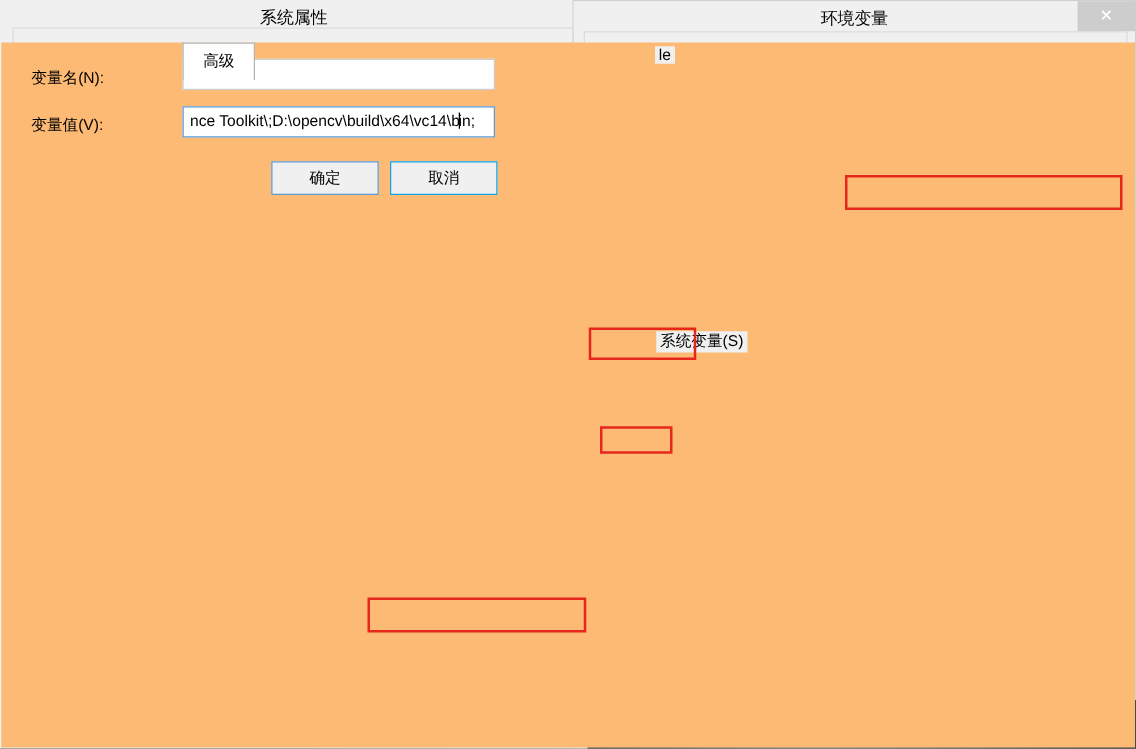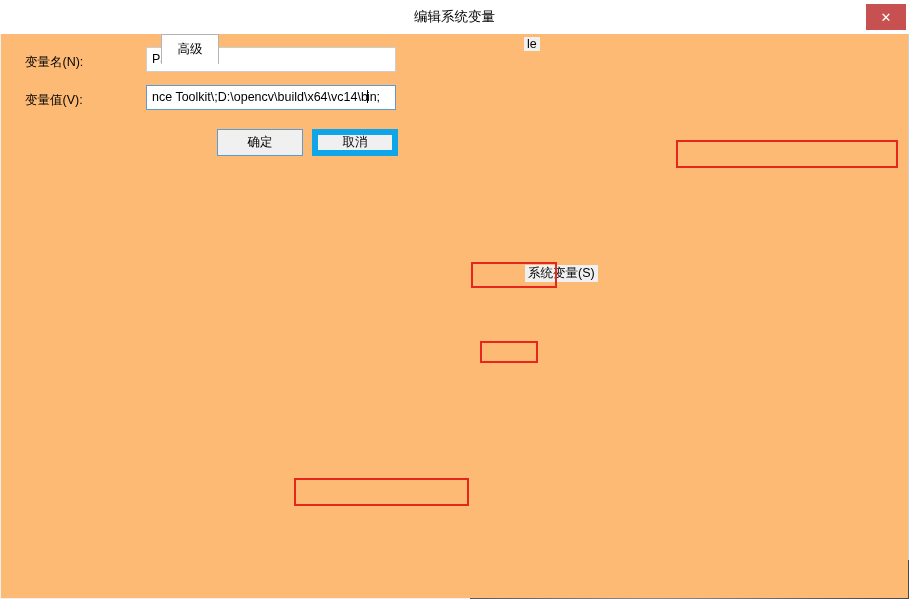--- a/index.html
+++ b/index.html
@@ -44,21 +44,21 @@
     position:absolute;top:0;width:46px;height:24px;
     display:flex;align-items:center;justify-content:center;
     font-size:13px;color:#fff;font-family:"DejaVu Sans",sans-serif;
   }
   .closebtn.disabled{background:#cdcdcd;color:#fff;}
   .closebtn.red{background:#c75050;color:#fff;}
   
   .btn{
     box-sizing:border-box;
     background:#f0f0f0;
-    border:6px solid #0ea5e9;
+    border:1px solid #0ea5e9;
     font-family:"Liberation Sans","DejaVu Sans",sans-serif;
     font-size:12.5px;
     color:#000;
     display:flex;align-items:center;justify-content:center;
     position:absolute;
     white-space:nowrap;
   }
   .btn.disabled{color:#a0a0a0;border-color:#cfcfcf;background:#f0f0f0;}
   .btn.default{border:1px solid #5b9bd5;background:#f0f0f0;}
   
@@ -156,21 +156,21 @@
 <div id="desktop"></div>
 <div id="watermark">http://blog.csdn.net/CoderHattonLiu</div>
 
 <div class="dlg" id="sysprops">
   <div class="dlg-title">系统属性</div>
   <div class="panel"></div>
 
   <div class="tabstrip">
     <div class="tab" style="left:0px;width:80px;">计算机名</div>
     <div class="tab" style="left:80px;width:53px;">硬件</div>
-    <div class="tab active" style="left:148px;width:58px;">高级</div>
+    <div class="tab active" style="left:133px;width:58px;">高级</div>
     <div class="tab" style="left:191px;width:67px;">系统保护</div>
     <div class="tab" style="left:258px;width:53px;">远程</div>
   </div>
 
   <div id="tabpage">
     <div class="intro">要进行大多数更改，你必须作为管理员登录。</div>
 
     <div class="group" style="left:18px;top:50px;width:404px;height:110px;"></div>
     <div class="group-label" style="left:26px;top:43px;">性能</div>
     <div class="intro" style="left:28px;top:69px;">视觉效果，处理器计划，内存使用，以及虚拟内存</div>
@@ -246,24 +246,20 @@
 </div>
 
 <div class="btn" style="left:598px;top:436px;width:90px;height:27px;">新建(W)...</div>
 <div class="btn" style="left:694px;top:436px;width:90px;height:27px;">编辑(I)...</div>
 <div class="btn" style="left:790px;top:436px;width:90px;height:27px;">删除(L)</div>
 
 <div class="btn" style="left:706px;top:499px;width:85px;height:27px;">确定</div>
 <div class="btn" style="left:801px;top:499px;width:85px;height:27px;">取消</div>
 
 <div id="editvar">
-  <div class="hdr">
-    <div class="ttl">编辑系统变量</div>
-    <div class="closebtn red" style="right:3px;top:4px;width:40px;height:26px;">✕</div>
-  </div>
   <div class="pane">
     <div class="fld-label" style="left:24px;top:20px;">变量名(N):</div>
     <div class="textinput" style="left:145px;top:13px;width:250px;">Path</div>
 
     <div class="fld-label" style="left:24px;top:58px;">变量值(V):</div>
     <div class="textinput focused" style="left:145px;top:51px;width:250px;"><span>nce Toolkit\;D:\opencv\build\x64\vc14\b</span><span class="caret"></span><span>in;</span></div>
 
     <div class="btn default" style="left:216px;top:95px;width:86px;height:27px;">确定</div>
     <div class="btn" style="left:311px;top:95px;width:86px;height:27px;">取消</div>
   </div>

